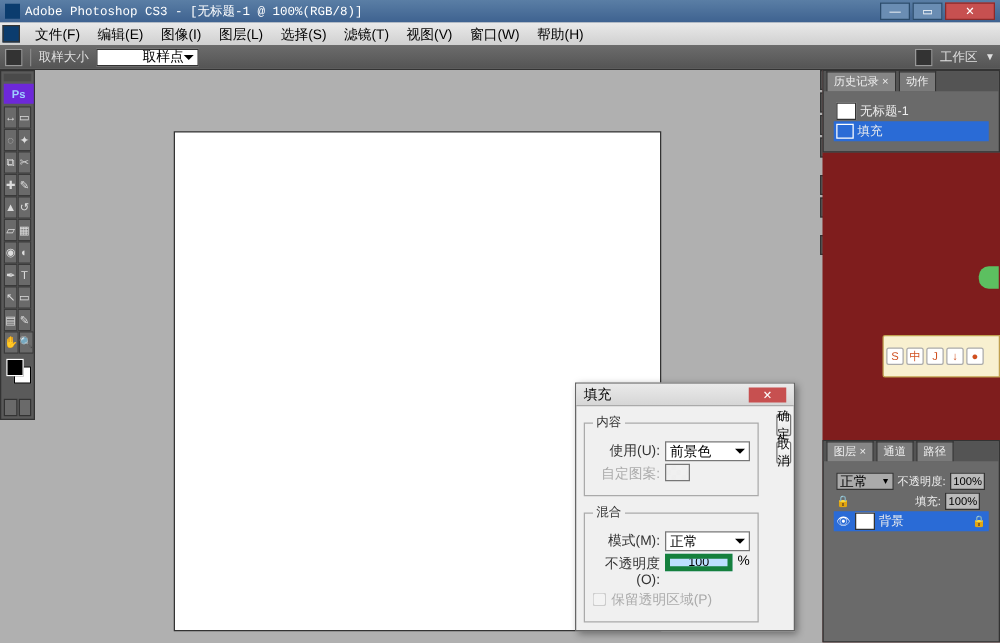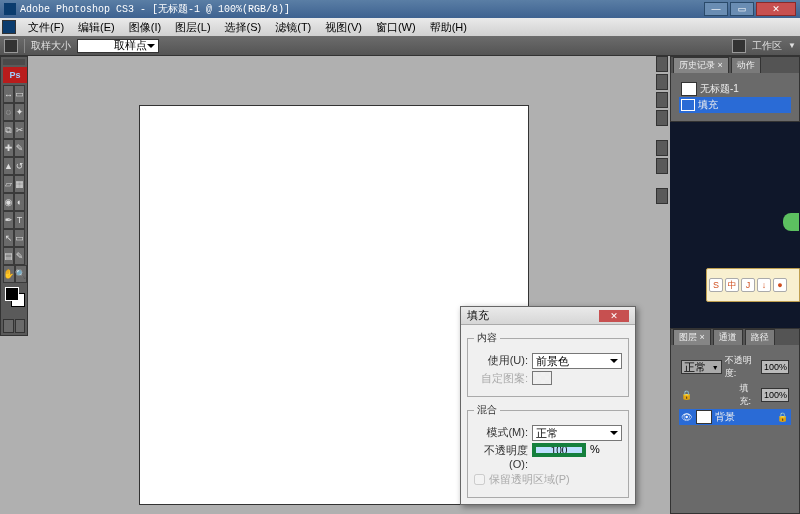--- a/index.html
+++ b/index.html
@@ -26,35 +26,35 @@
 .optionsbar .combo { width: 82px; height: 14px; background: #fff; color: #000; padding: 0 3px; border: 1px solid #333; display: flex; align-items: center; justify-content: flex-end; }
 .optionsbar .triangle { width: 0; height: 0; border-left: 4px solid transparent; border-right: 4px solid transparent; border-top: 4px solid #000; }
 .optionsbar .spacer { flex: 1; }
 
 
 .main { position: absolute; top: 56px; left: 0; right: 0; bottom: 0; background: #b0b0b0; }
 
 
 .toolbox { position: absolute; left: 0; top: 0; width: 28px; background: #5a5a5a; padding: 2px; display: flex; flex-direction: column; gap: 0; border: 1px solid #333; }
 .toolbox .grip { height: 6px; background: #4a4a4a; margin-bottom: 2px; }
-.toolbox .ps-icon { width: 24px; height: 16px; background: #b91c1c; color: #9ecfff; display: flex; align-items: center; justify-content: center; font-weight: bold; font-size: 9px; margin-bottom: 2px; }
+.toolbox .ps-icon { width: 24px; height: 16px; background: #6d28d9; color: #9ecfff; display: flex; align-items: center; justify-content: center; font-weight: bold; font-size: 9px; margin-bottom: 2px; }
 .toolrow { display: flex; }
 .toolbtn { width: 12px; height: 18px; border: 1px solid #3a3a3a; background: #6a6a6a; display: flex; align-items: center; justify-content: center; color: #ddd; font-size: 9px; }
 .toolrow .toolbtn { width: 12px; }
 .toolbox .swatches { margin-top: 4px; position: relative; height: 28px; }
 .toolbox .fg { position: absolute; width: 14px; height: 14px; background: #000; border: 1px solid #fff; top: 0; left: 2px; z-index: 2; }
 .toolbox .bg { position: absolute; width: 14px; height: 14px; background: #fff; border: 1px solid #000; top: 6px; left: 8px; }
 .toolbox .qm { margin-top: 4px; display: flex; gap: 1px; }
 .toolbox .qm div { width: 11px; height: 14px; border: 1px solid #333; background: #6a6a6a; }
 
 
 .canvas-wrap { position: absolute; left: 140px; top: 50px; width: 388px; height: 398px; background: #fff; box-shadow: 0 0 0 1px #333; }
 
 
-.rightstrip { position: absolute; right: 0; top: 0; bottom: 0; width: 130px; background: #0f172a; display: flex; flex-direction: column; }
+.rightstrip { position: absolute; right: 0; top: 0; bottom: 0; width: 142px; background: #7f1d1d; display: flex; flex-direction: column; }
 .panel { background: #6a6a6a; border: 1px solid #333; margin-bottom: 2px; }
 .panel .tabs { height: 16px; background: #545454; display: flex; align-items: center; gap: 2px; padding: 0 2px; }
 .panel .tab { padding: 1px 5px; background: #7a7a7a; color: #eee; font-size: 9px; border: 1px solid #333; border-bottom: none; }
 .panel .tab.active { background: #858585; }
 .panel .body { padding: 8px; }
 .panel .row { display: flex; align-items: center; gap: 3px; padding: 1px 2px; }
 .panel .thumb { width: 16px; height: 14px; background: #fff; border: 1px solid #333; }
 .panel .rowtext { color: #eee; font-size: 10px; }
 .panel .row.sel { background: #2a6bd6; }
 .panel .drop { width: 46px; height: 14px; background: #aaa; color: #000; border: 1px solid #333; display: flex; align-items: center; justify-content: space-between; padding: 0 2px; font-size: 9px; }
@@ -306,16 +306,20 @@
             <div class="flabel">不透明度(O):</div>
             <input class="finput" value="100" style="">
             <span>%</span>
           </div>
           <div class="frow check">
             <input type="checkbox" disabled="" style="">
             <span>保留透明区域(P)</span>
           </div>
         </fieldset>
       </div>
+      <div class="col-right">
+        <div class="btn">确定</div>
+        <div class="btn">取消</div>
+      </div>
     </div>
   </div>
 
 </div>
 
 </body></html>

